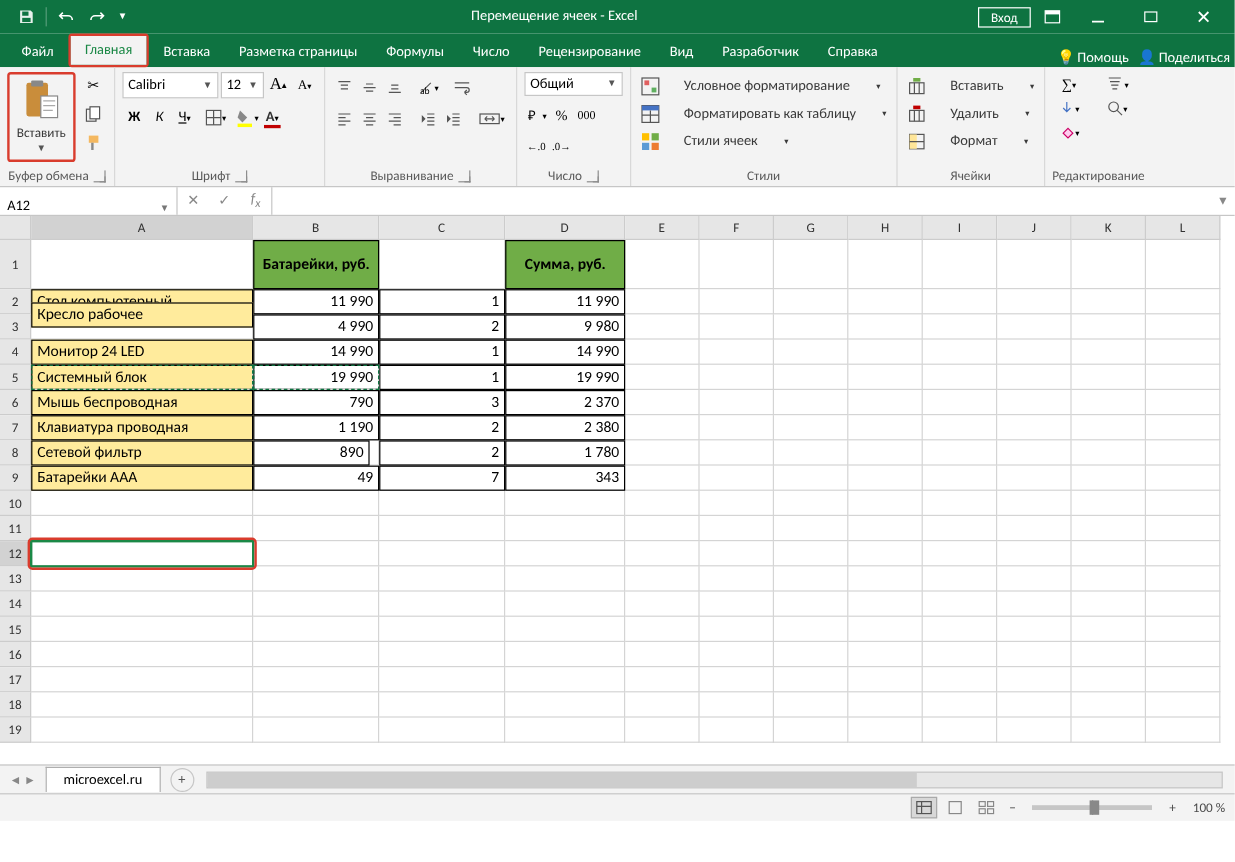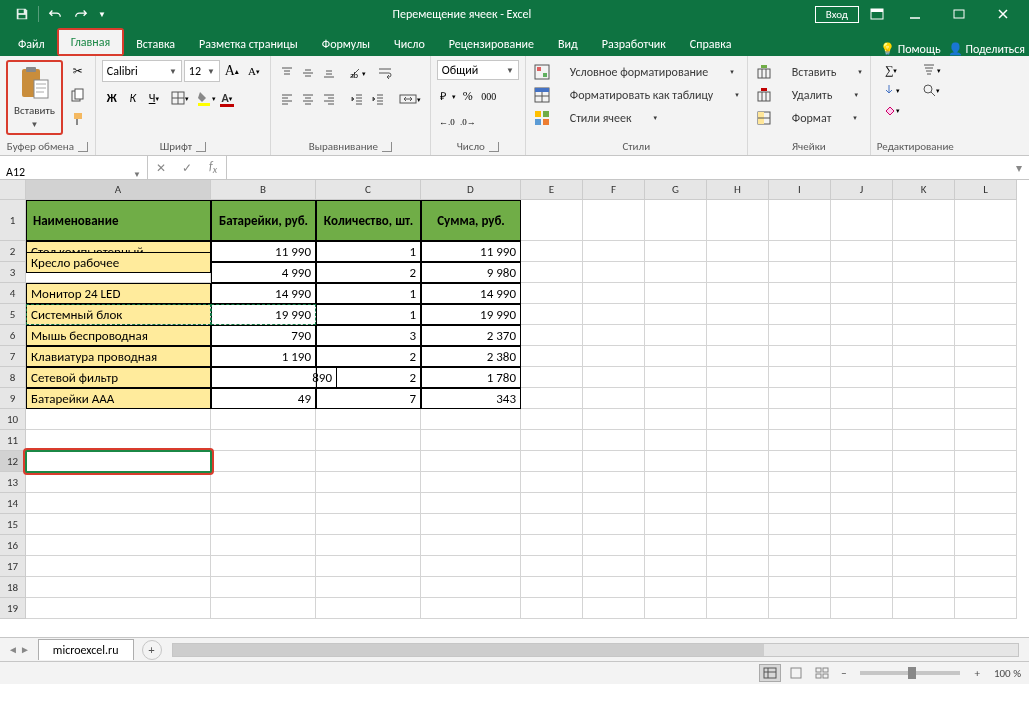--- a/index.html
+++ b/index.html
@@ -765,23 +765,21 @@
         <div class="cell " style="left: 290px; top: 398px; width: 105px; height: 21px;"></div>
         <div class="cell " style="left: 395px; top: 398px; width: 100px; height: 21px;"></div>
         <div class="cell " style="left: 495px; top: 398px; width: 62px; height: 21px;"></div>
         <div class="cell " style="left: 557px; top: 398px; width: 62px; height: 21px;"></div>
         <div class="cell " style="left: 619px; top: 398px; width: 62px; height: 21px;"></div>
         <div class="cell " style="left: 681px; top: 398px; width: 62px; height: 21px;"></div>
         <div class="cell " style="left: 743px; top: 398px; width: 62px; height: 21px;"></div>
         <div class="cell " style="left: 805px; top: 398px; width: 62px; height: 21px;"></div>
         <div class="cell " style="left: 867px; top: 398px; width: 62px; height: 21px;"></div>
         <div class="cell " style="left: 929px; top: 398px; width: 62px; height: 21px;"></div>
-        <div class="cell hdr-cell" style="left: 0px; top: 0px; width: 185px; height: 41px; justify-content: flex-start; padding-left: 6px;">Наименование</div>
         <div class="cell hdr-cell" style="left: 185px; top: 0px; width: 105px; height: 41px;">Батарейки, руб.</div>
-        <div class="cell hdr-cell" style="left: 290px; top: 0px; width: 105px; height: 41px;">Количество, шт.</div>
         <div class="cell hdr-cell" style="left: 395px; top: 0px; width: 100px; height: 41px;">Сумма, руб.</div>
         <div class="cell name-cell" style="left: 0px; top: 41px; width: 185px; height: 21px;">Стол компьютерный</div>
         <div class="cell num-cell" style="left: 185px; top: 41px; width: 105px; height: 21px;">11 990</div>
         <div class="cell num-cell" style="left: 290px; top: 41px; width: 105px; height: 21px;">1</div>
         <div class="cell num-cell" style="left: 395px; top: 41px; width: 100px; height: 21px;">11 990</div>
         <div class="cell name-cell" style="left: 0px; top: 52px; width: 185px; height: 21px;">Кресло рабочее</div>
         <div class="cell num-cell" style="left: 185px; top: 62px; width: 105px; height: 21px;">4 990</div>
         <div class="cell num-cell" style="left: 290px; top: 62px; width: 105px; height: 21px;">2</div>
         <div class="cell num-cell" style="left: 395px; top: 62px; width: 100px; height: 21px;">9 980</div>
         <div class="cell name-cell" style="left: 0px; top: 83px; width: 185px; height: 21px;">Монитор 24 LED</div>
@@ -794,21 +792,21 @@
         <div class="cell num-cell" style="left: 395px; top: 104px; width: 100px; height: 21px;">19 990</div>
         <div class="cell name-cell" style="left: 0px; top: 125px; width: 185px; height: 21px;">Мышь беспроводная</div>
         <div class="cell num-cell" style="left: 185px; top: 125px; width: 105px; height: 21px;">790</div>
         <div class="cell num-cell" style="left: 290px; top: 125px; width: 105px; height: 21px;">3</div>
         <div class="cell num-cell" style="left: 395px; top: 125px; width: 100px; height: 21px;">2 370</div>
         <div class="cell name-cell" style="left: 0px; top: 146px; width: 185px; height: 21px;">Клавиатура проводная</div>
         <div class="cell num-cell" style="left: 185px; top: 146px; width: 105px; height: 21px;">1 190</div>
         <div class="cell num-cell" style="left: 290px; top: 146px; width: 105px; height: 21px;">2</div>
         <div class="cell num-cell" style="left: 395px; top: 146px; width: 100px; height: 21px;">2 380</div>
         <div class="cell name-cell" style="left: 0px; top: 167px; width: 185px; height: 21px;">Сетевой фильтр</div>
-        <div class="cell num-cell" style="left: 185px; top: 167px; width: 126px; height: 21px;">890</div>
+        <div class="cell num-cell" style="left: 185px; top: 167px; width: 97px; height: 21px;">890</div>
         <div class="cell num-cell" style="left: 290px; top: 167px; width: 105px; height: 21px;">2</div>
         <div class="cell num-cell" style="left: 395px; top: 167px; width: 100px; height: 21px;">1 780</div>
         <div class="cell name-cell" style="left: 0px; top: 188px; width: 185px; height: 21px;">Батарейки AAA</div>
         <div class="cell num-cell" style="left: 185px; top: 188px; width: 105px; height: 21px;">49</div>
         <div class="cell num-cell" style="left: 290px; top: 188px; width: 105px; height: 21px;">7</div>
         <div class="cell num-cell" style="left: 395px; top: 188px; width: 100px; height: 21px;">343</div>
         <div class="cell marching" style="left: 0px; top: 104px; width: 185px; height: 21px; pointer-events: none;"></div>
         <div class="cell marching" style="left: 185px; top: 104px; width: 105px; height: 21px; pointer-events: none;"></div>
         <div class="cell sel-cell" style="left: 0px; top: 251px; width: 185px; height: 21px;"></div>
         <div class="sel-highlight" style="left: -3px; top: 248px; width: 191px; height: 27px;"></div>

